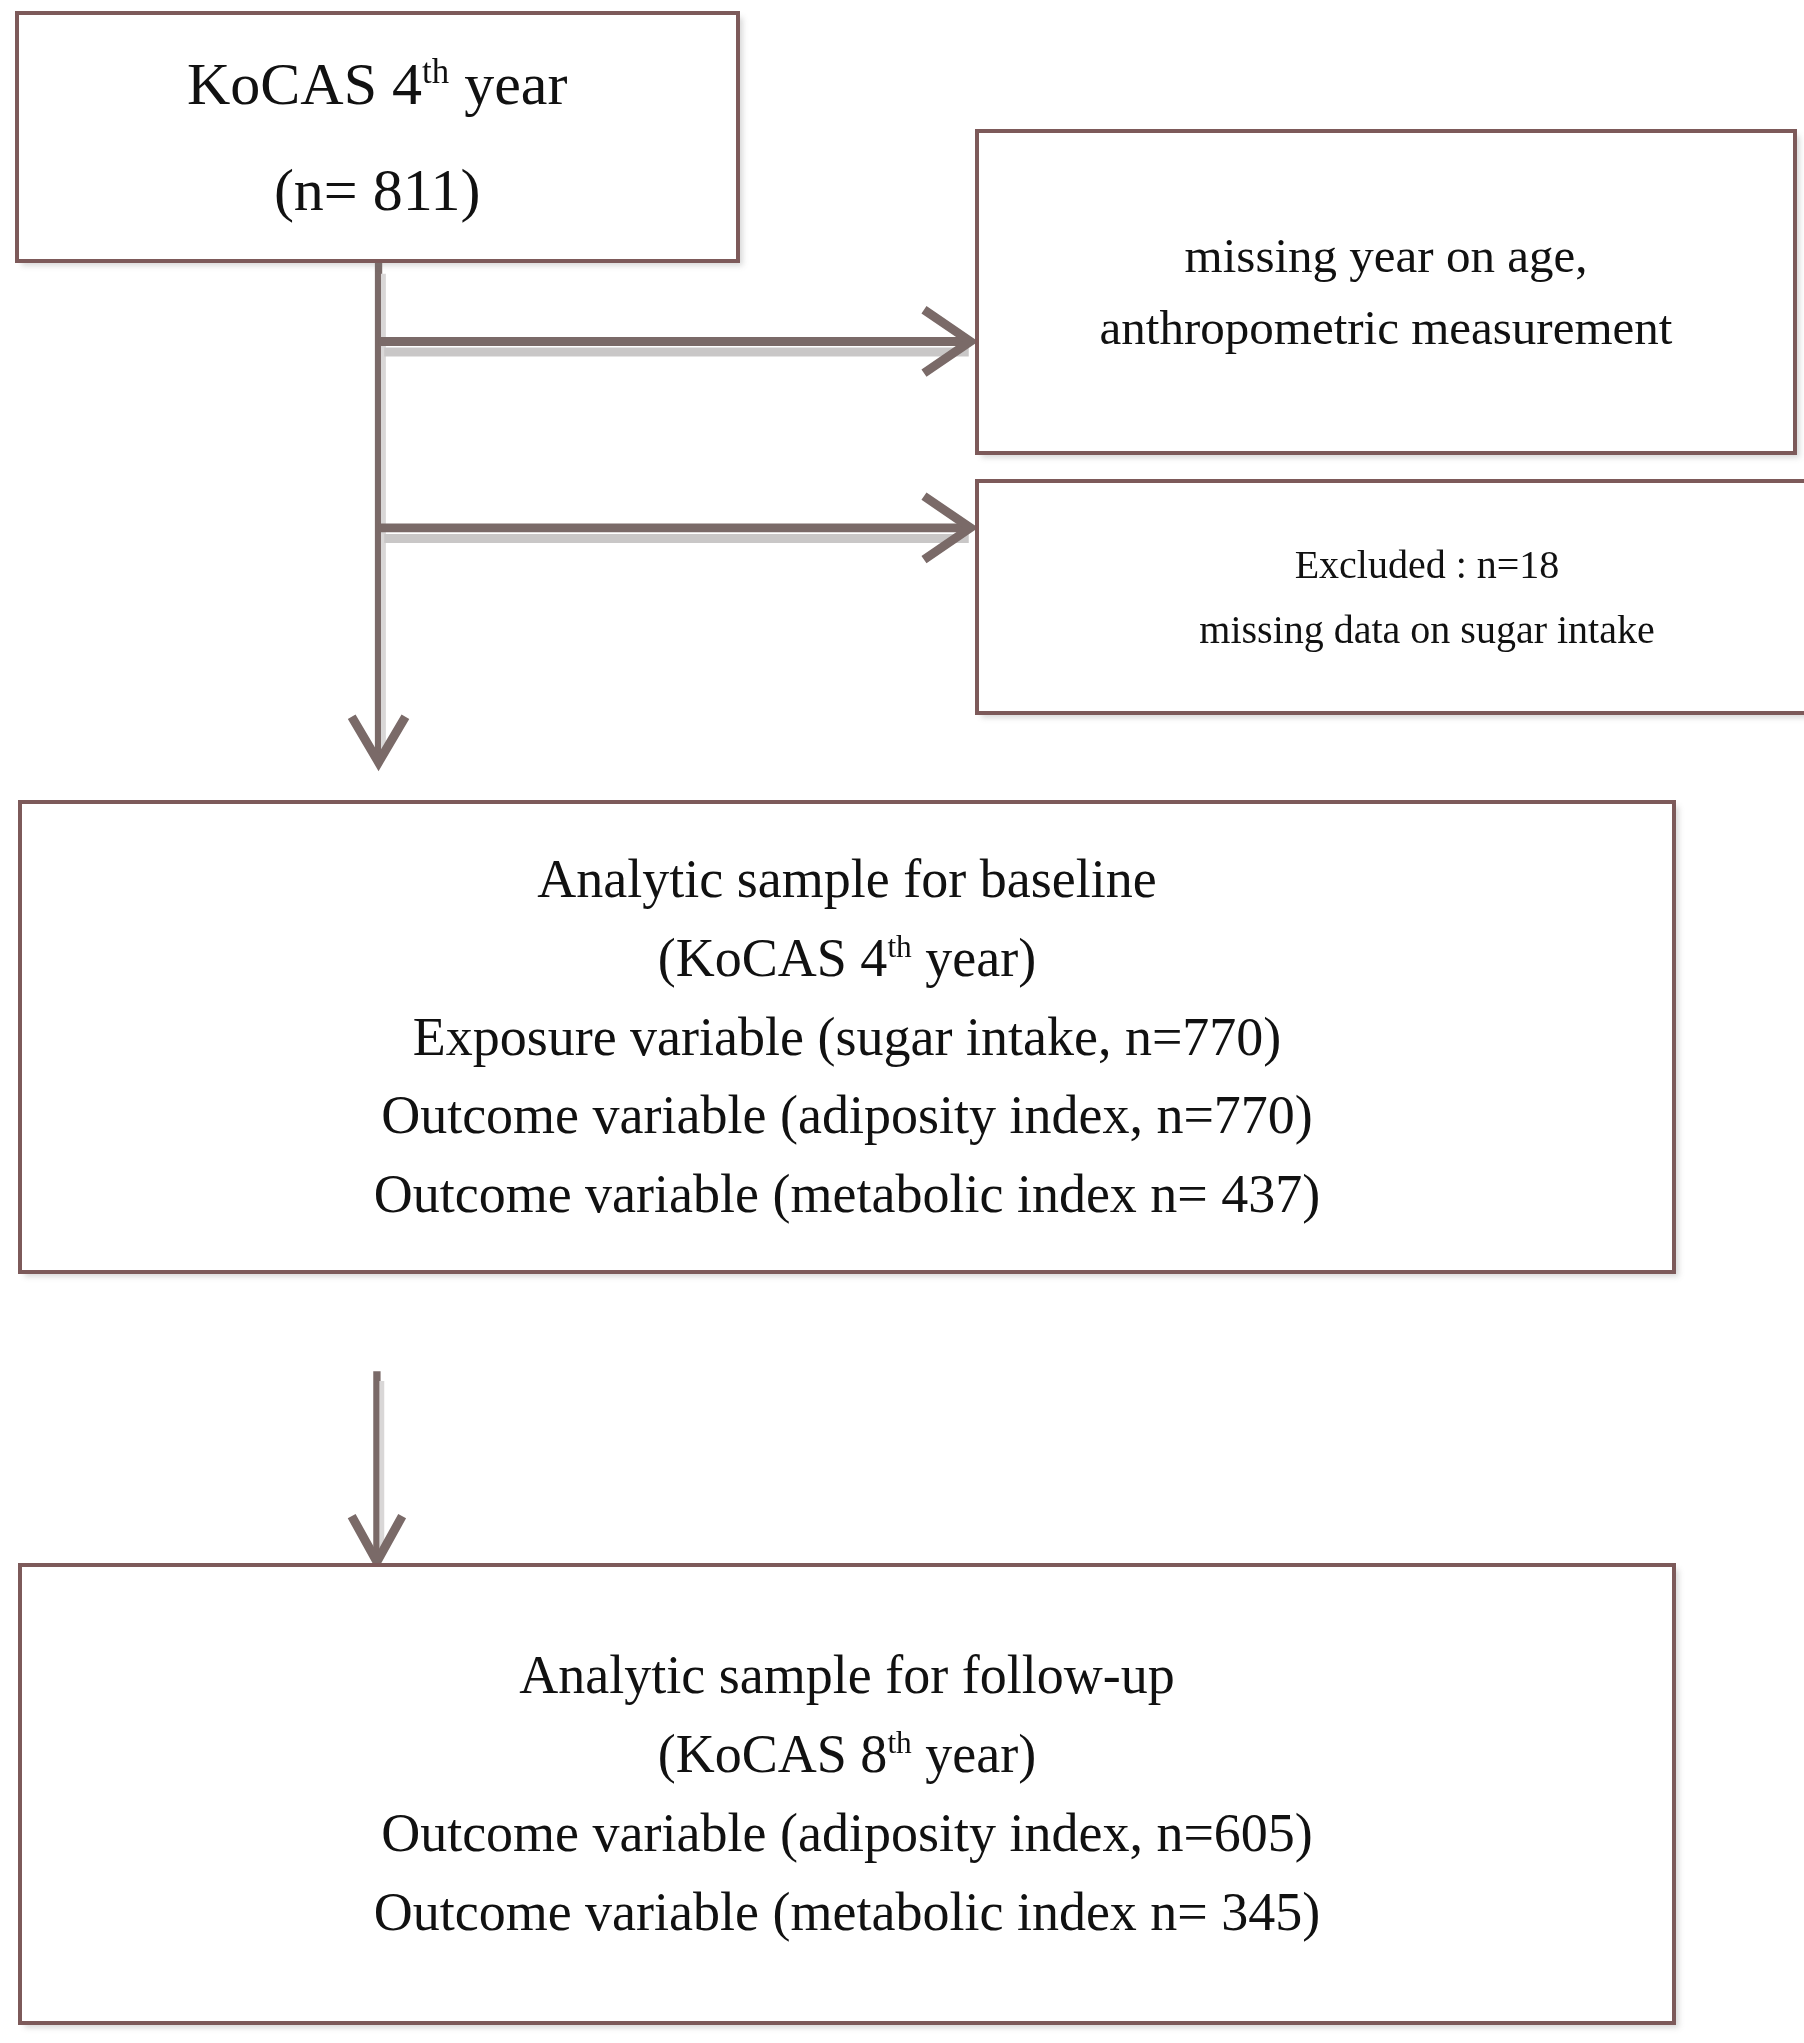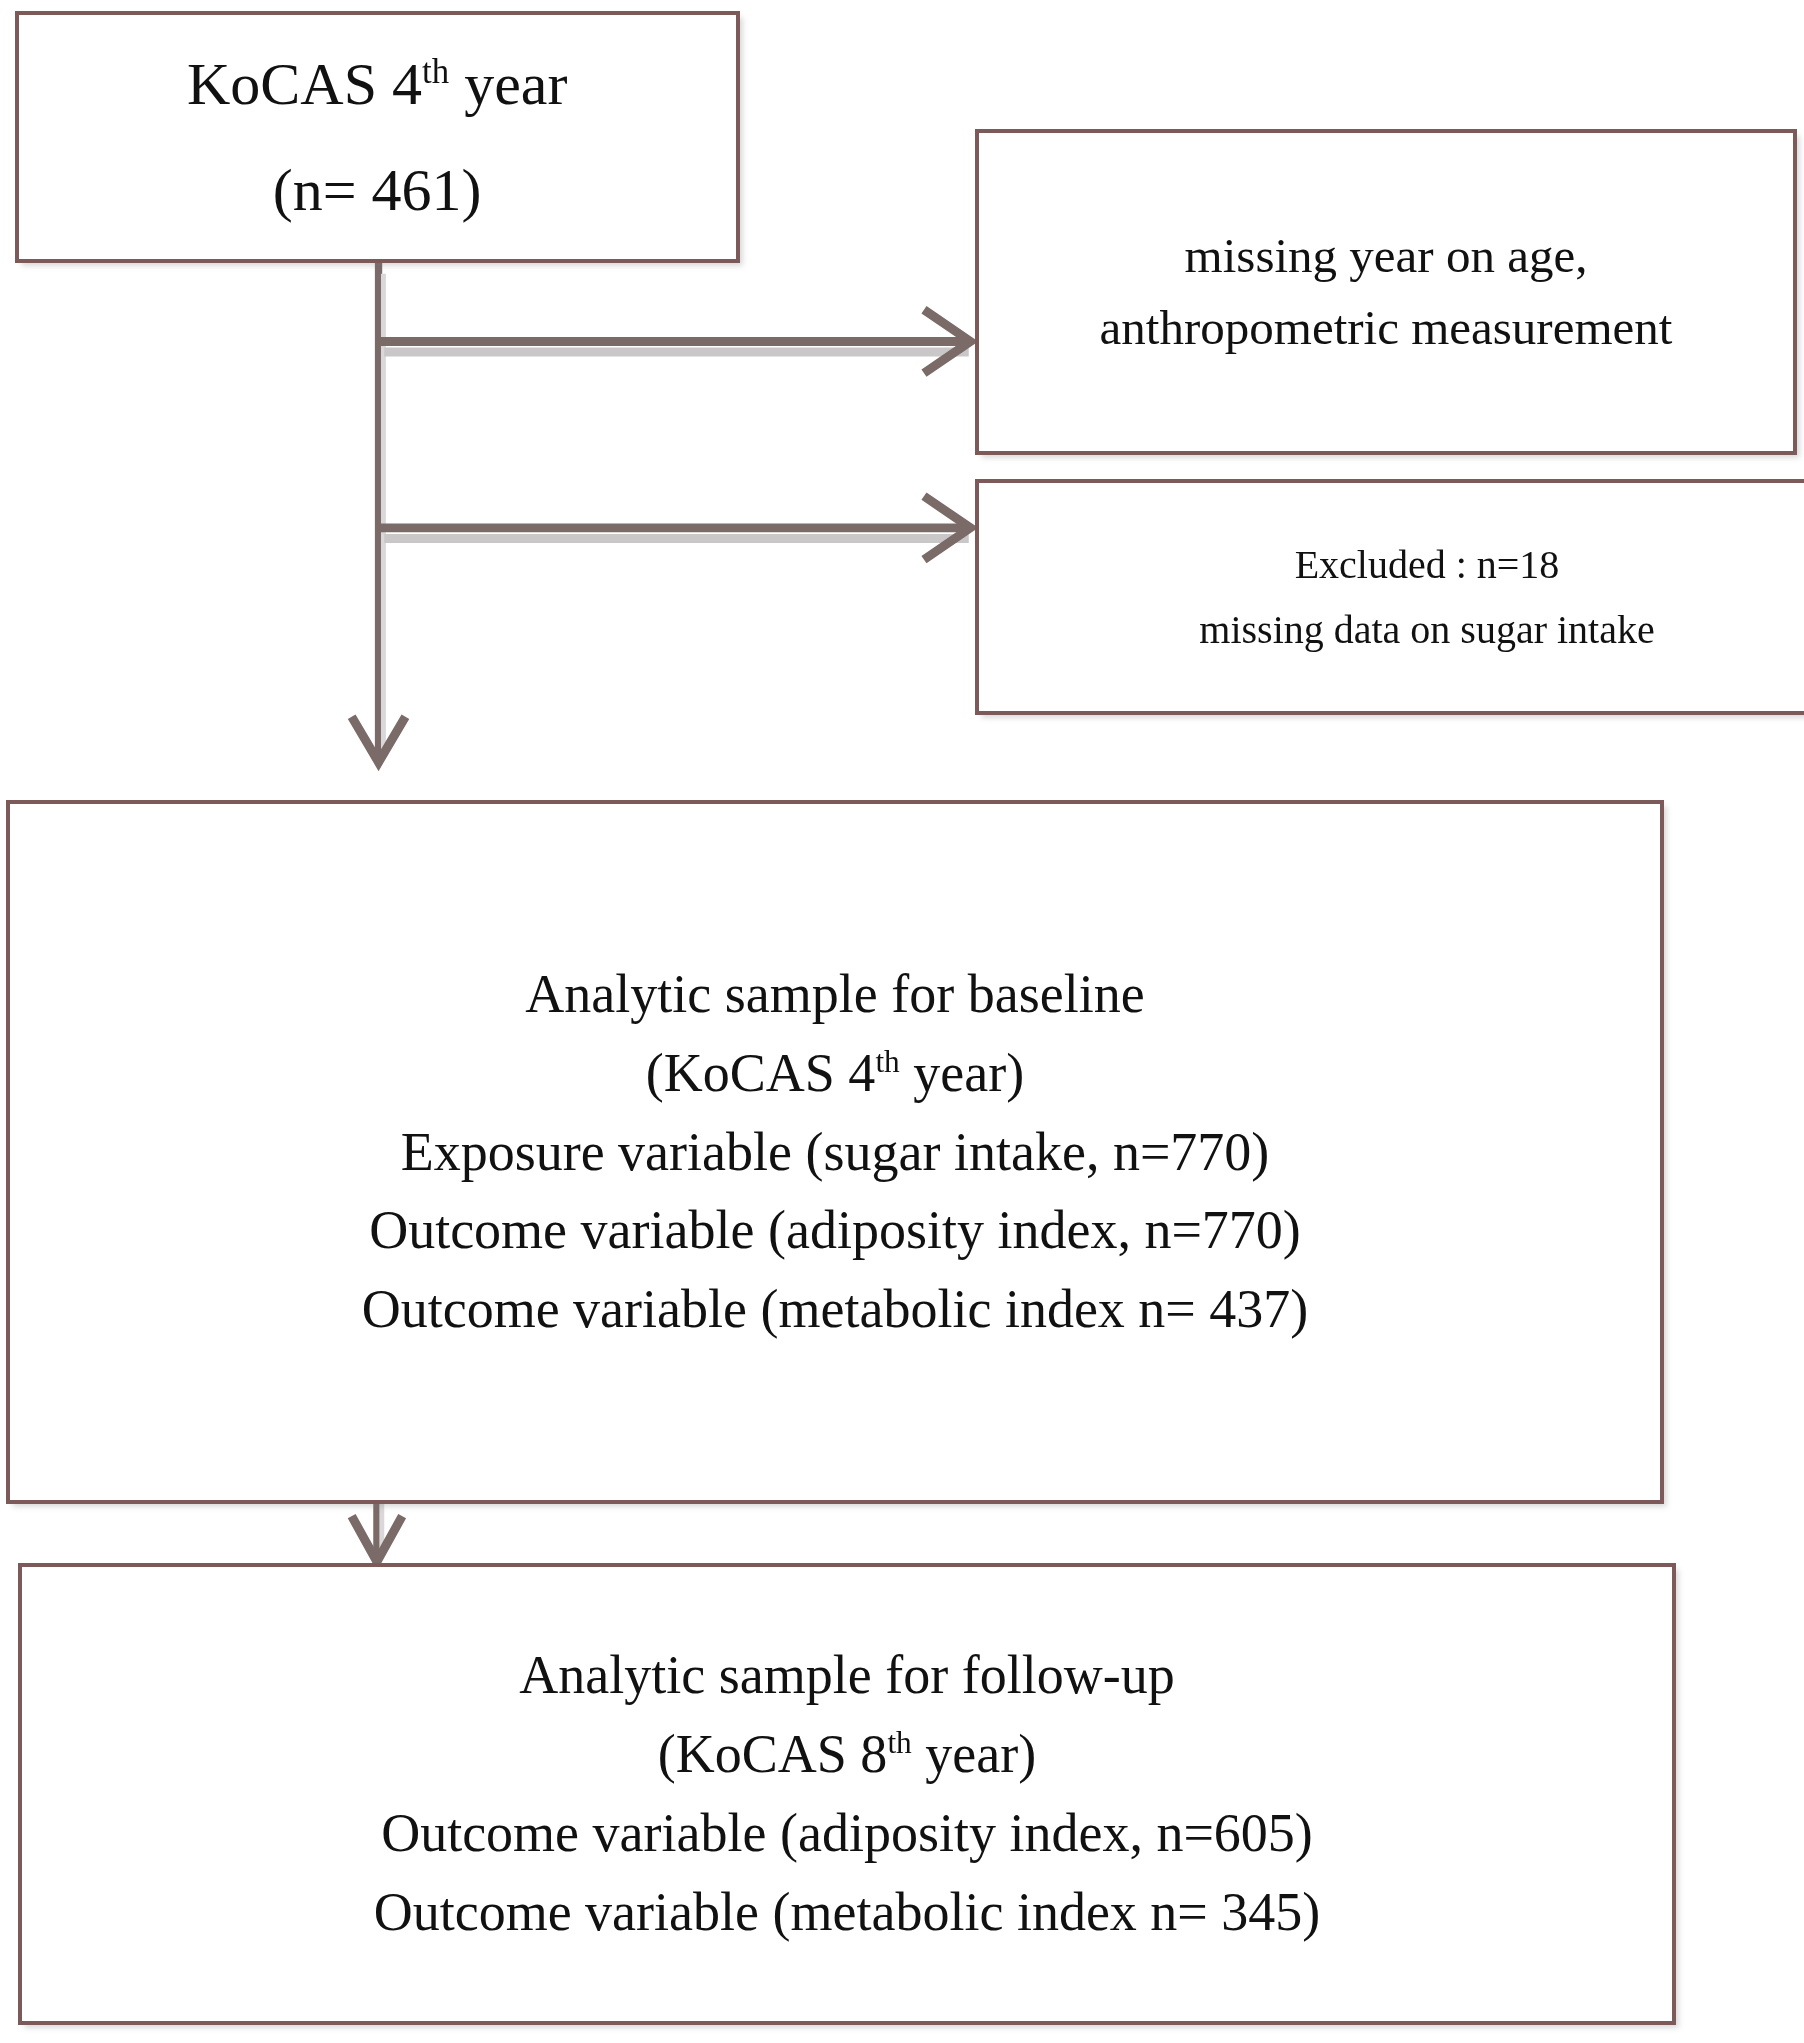--- a/index.html
+++ b/index.html
@@ -62,22 +62,22 @@
   
   #box-excluded-sugar {
     left: 975px; top: 479px;
     width: 904px; height: 236px;
     font-size: 40px;
   }
   #box-excluded-sugar .line:first-child { margin-bottom: 13px; }
 
   
   #box-baseline {
-    left: 6px;  top: 800px;
-    width: 1658px; height: 704px;
+    left: 18px;  top: 800px;
+    width: 1658px; height: 474px;
     font-size: 54px;
   }
   #box-baseline .line { line-height: 1.46; }
 
   
   #box-followup {
     left: 18px;  top: 1563px;
     width: 1658px; height: 462px;
     font-size: 54px;
   }
@@ -134,21 +134,21 @@
         <line class="trunk-line" x1="463" y1="1684" x2="463" y2="1912"></line>
         <line x1="469" y1="1696" x2="469" y2="1908" stroke="#d9d7d7" stroke-width="6" fill="none"></line>
         <polyline class="arrow-head" points="432,1862 463,1918 494,1862"></polyline>
       </g>
 
     </svg>
   </div>
 
   <div class="flow-box" id="box-source">
     <span class="line"><span>KoCAS 4</span><sup>th</sup><span> year</span></span>
-    <span class="line">(n= 461)</span>
+    <span class="line">(n= 811)</span>
   </div>
 
   <div class="flow-box" id="box-excluded-age">
     <span class="line">missing year on age,</span>
     <span class="line">anthropometric measurement</span>
   </div>
 
   <div class="flow-box" id="box-excluded-sugar">
     <span class="line">Excluded : n=18</span>
     <span class="line">missing data on sugar intake</span>

